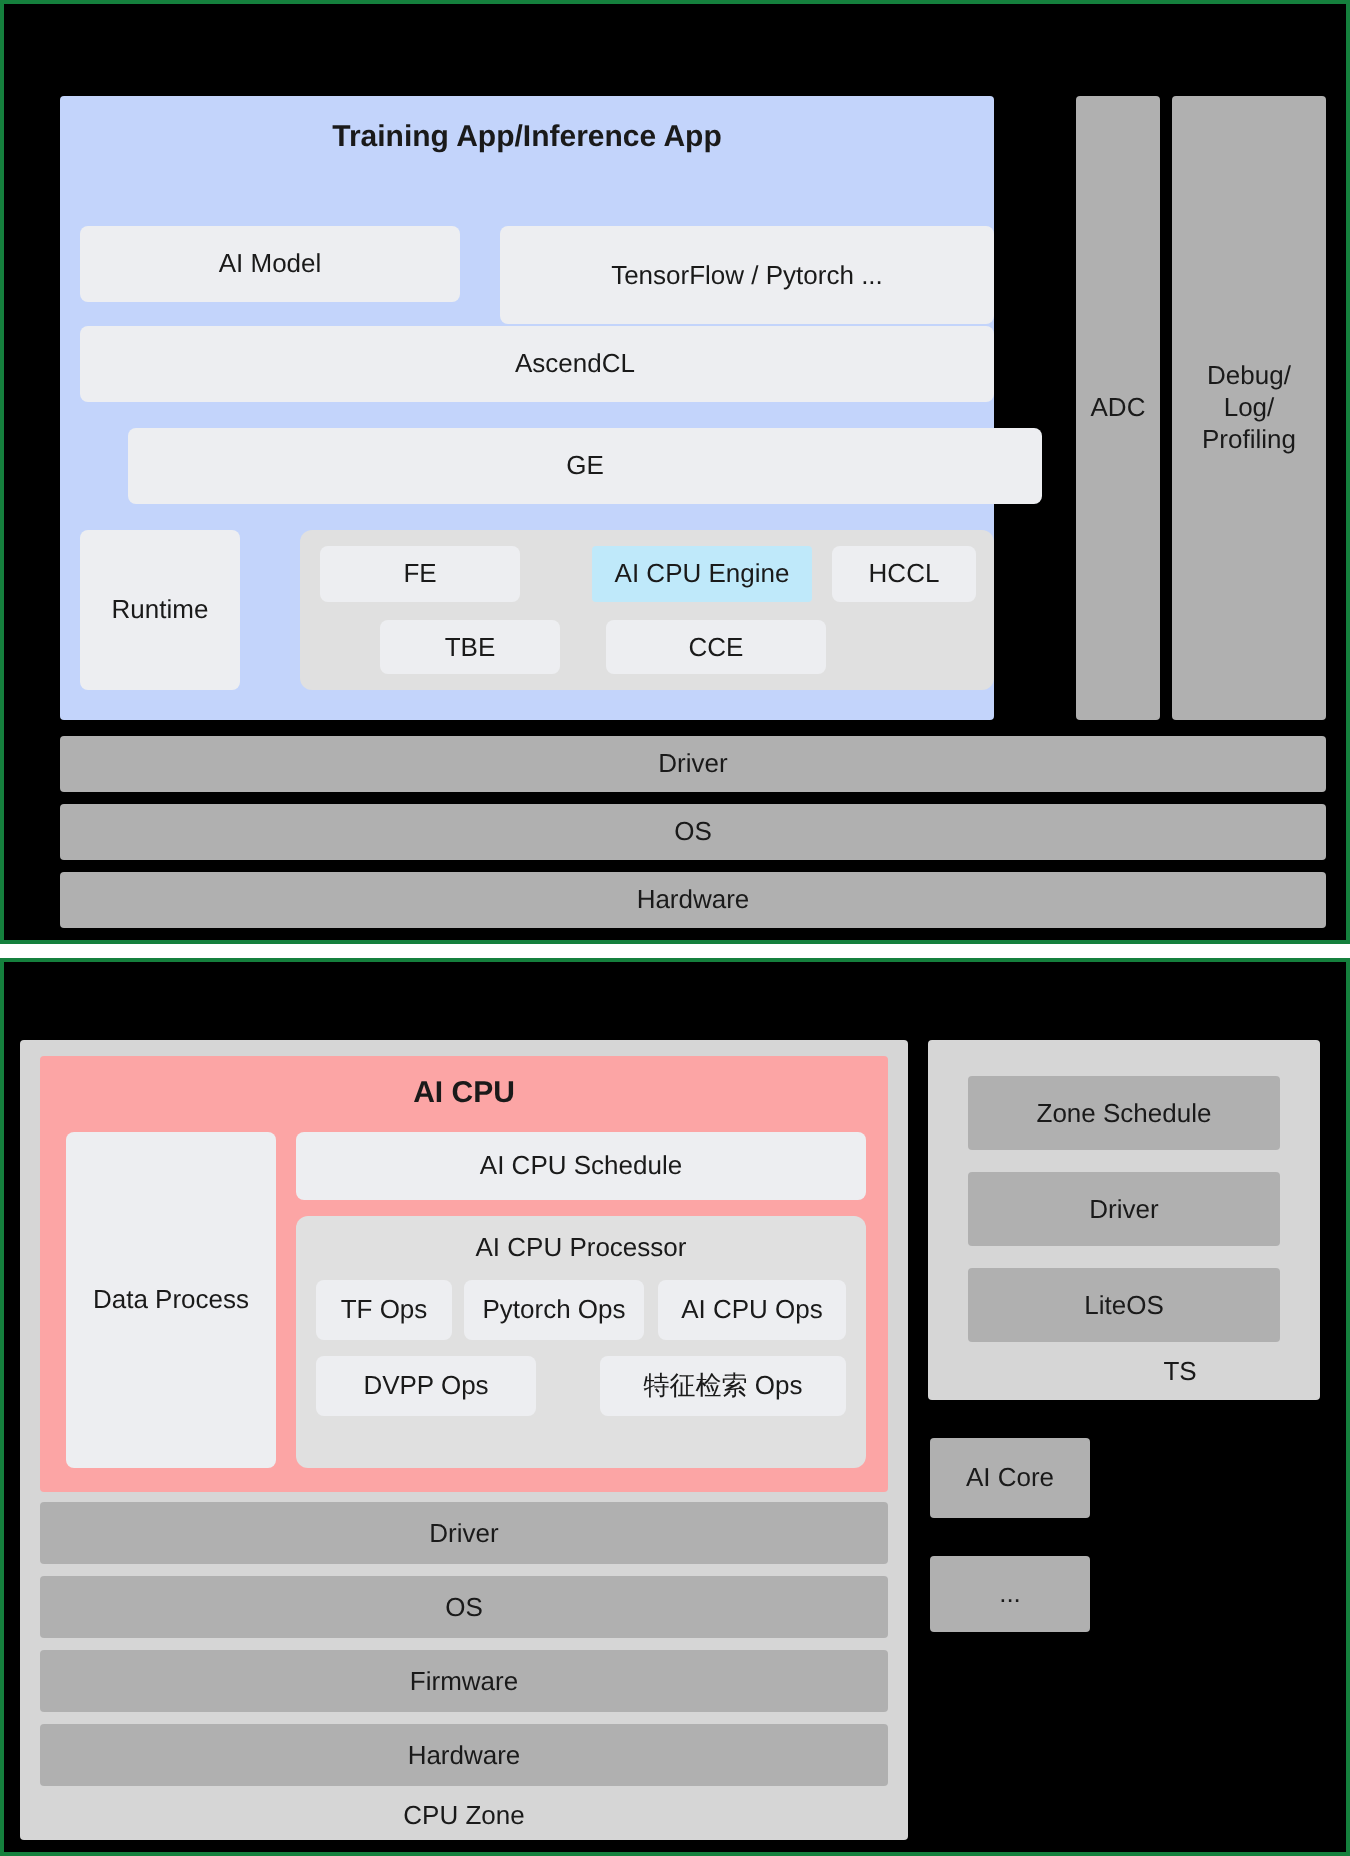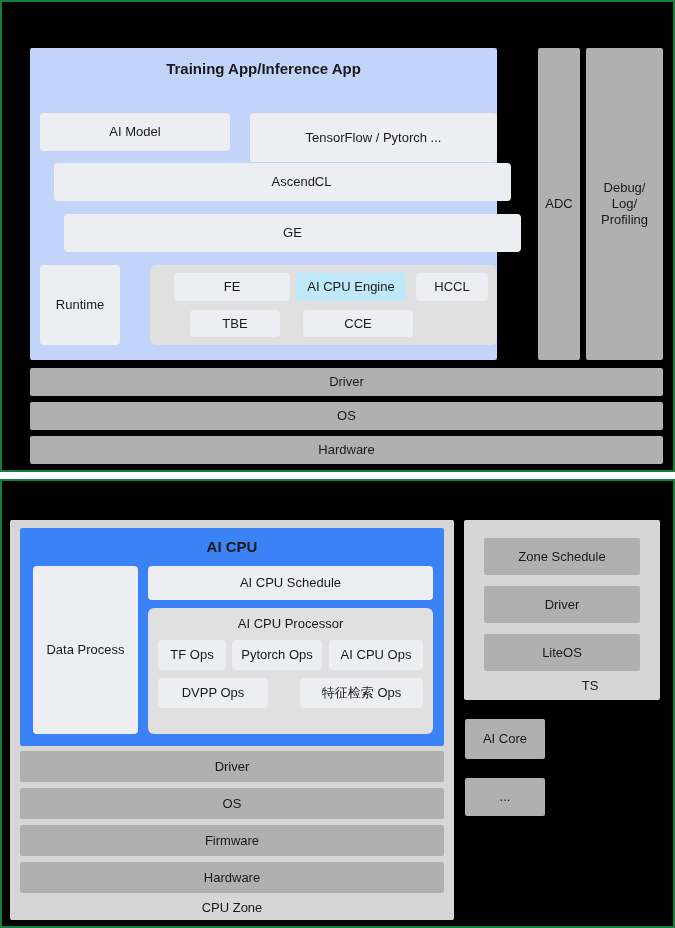--- a/index.html
+++ b/index.html
@@ -12,21 +12,21 @@
   .abs{position:absolute;box-sizing:border-box;}
   .ctr{display:flex;align-items:center;justify-content:center;text-align:center;}
 
   
   .panel{
     background:#000000;border:2px solid #15803d;
   }
 
   
   .blue-region{background:#c3d4fb;}
-  .cyan-region{background:#3b82f6;}
+  .cyan-region{background:#fca5a5;}
   .grey-region{background:#d6d6d6;}
 
   .grey-bar{background:#b0b0b0;}
   .light-box{background:#edeef1;}
   .soft-box{background:#e0e0e0;}
   .cyan-box{background:#bfe9fa;}
 
   .rnd2{border-radius:2px;}
   .rnd4{border-radius:4px;}
   .rnd6{border-radius:6px;}
@@ -45,29 +45,29 @@
   <div class="abs panel" style="left:0px;top:0px;width:675px;height:472px;">
 
     <div class="abs blue-region rnd2" style="left:28px;top:46px;width:467px;height:312px;">
 
       <div class="abs ctr t t15b" style="left:0px;top:8px;width:467px;height:26px;">Training App/Inference App</div>
 
       <div class="abs ctr light-box rnd4 t t13" style="left:10px;top:65px;width:190px;height:38px;">AI Model</div>
 
       <div class="abs ctr light-box rnd4 t t13" style="left:220px;top:65px;width:247px;height:49px;">TensorFlow / Pytorch ...</div>
 
-      <div class="abs ctr light-box rnd4 t t13" style="left:24px;top:115px;width:457px;height:38px;padding-left:38px;">AscendCL</div>
+      <div class="abs ctr light-box rnd4 t t13" style="left:10px;top:115px;width:457px;height:38px;padding-left:38px;">AscendCL</div>
 
       <div class="abs ctr light-box rnd4 t t13" style="left:10px;top:166px;width:457px;height:38px;margin-left:24px;">GE</div>
 
       <div class="abs ctr light-box rnd4 t t13" style="left:10px;top:217px;width:80px;height:80px;">Runtime</div>
 
       <div class="abs soft-box rnd6" style="left:120px;top:217px;width:347px;height:80px;">
 
-        <div class="abs ctr light-box rnd4 t t13" style="left:24px;top:8px;width:116px;height:28px;">FE</div>
+        <div class="abs ctr light-box rnd4 t t13" style="left:10px;top:8px;width:100px;height:28px;">FE</div>
 
         <div class="abs ctr cyan-box rnd2 t t13" style="left:146px;top:8px;width:110px;height:28px;">AI CPU Engine</div>
 
         <div class="abs ctr light-box rnd4 t t13" style="left:266px;top:8px;width:72px;height:28px;">HCCL</div>
 
         <div class="abs ctr light-box rnd4 t t13" style="left:40px;top:45px;width:90px;height:27px;">TBE</div>
 
         <div class="abs ctr light-box rnd4 t t13" style="left:153px;top:45px;width:110px;height:27px;">CCE</div>
       </div>
     </div>

